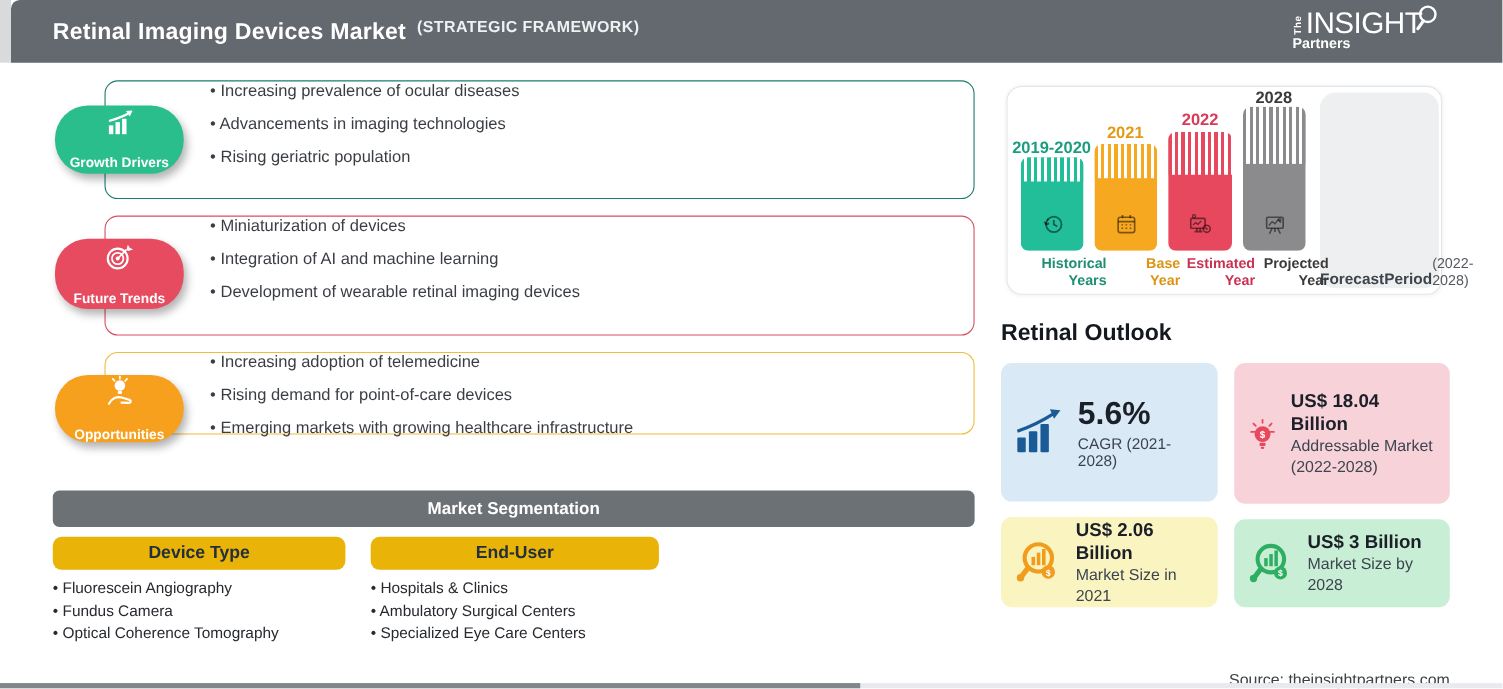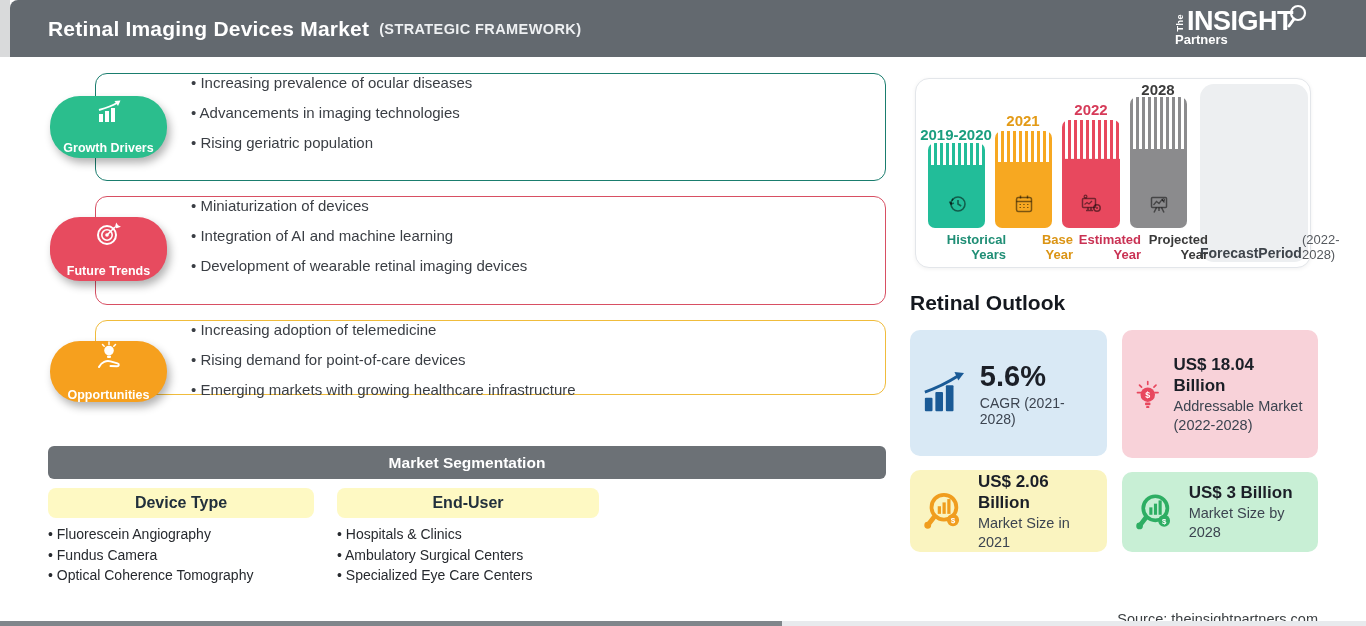--- a/index.html
+++ b/index.html
@@ -4,27 +4,27 @@
 <style>
   * { margin:0; padding:0; box-sizing:border-box; }
   html,body { width:1366px; height:626px; }
   body { font-family:"Liberation Sans", sans-serif; background:#ffffff; position:relative; overflow:hidden; }
   .canvas { position:absolute; left:0; top:0; width:1366px; height:626px; background:#ffffff; }
 
   
   .hdr-gutter { position:absolute; left:0; top:0; width:10px; height:57px; background:#d9dadb; }
   .header { position:absolute; left:10px; top:0; width:1356px; height:57px; background:#63696f;
             border-top-left-radius:8px; display:flex; align-items:center; }
-  .hdr-titles { display:flex; align-items:center; gap:10px; margin-left:38px; }
+  .hdr-titles { display:flex; align-items:flex-start; gap:10px; margin-left:38px; }
   .hdr-title { color:#ffffff; font-size:21px; font-weight:bold; letter-spacing:.2px; }
   .hdr-sub { color:#eef0f2; font-size:14.5px; font-weight:600; letter-spacing:.4px; }
   .logo { position:absolute; right:58px; top:8px; color:#fff; }
   .logo-top { display:flex; align-items:flex-start; }
   .logo-the { writing-mode:vertical-rl; transform:rotate(180deg); font-size:9px; font-weight:bold; letter-spacing:.5px; margin-top:6px; margin-right:2px; }
-  .logo-insight { font-size:27px; font-weight:700; letter-spacing:-.5px; line-height:1; }
+  .logo-insight { font-size:27px; font-weight:400; letter-spacing:-.5px; line-height:1; }
   .logo-mag { margin-left:-7px; margin-top:-4px; }
   .logo-partners { text-align:left; font-size:13px; font-weight:bold; margin-top:-3px; padding-right:12px; }
 
   
   .fw-box { position:absolute; left:95px; width:791px; border:1.5px solid; border-radius:12px; background:#fff;
             display:flex; flex-direction:column; padding-left:95px; gap:13px; }
   .fw-box.gd { top:73px;  height:108px; border-color:#1a7d6e; }
   .fw-box.ft { top:196px; height:109px; border-color:#d84f63; }
   .fw-box.op { top:320px; height:75px; border-color:#f0bc3c; }
   .fw-item { font-size:15px; color:#3a3e44; }
@@ -34,21 +34,21 @@
            display:flex; flex-direction:column; align-items:center; justify-content:center;
            box-shadow:3px 5px 8px rgba(0,0,0,.3); color:#fff; }
   .badge .blabel { font-size:12.5px; font-weight:bold; margin-top:17px; }
   .badge.gd { top:96px;  height:62px; background:#2bbe8d; }
   .badge.ft { top:217px; height:64px; background:#e74b5f; }
   .badge.op { top:341px; height:61px; background:#f6a01e; }
 
   
   .seg-bar { position:absolute; left:48px; top:446px; width:838px; height:33px; background:#6c7176; border-radius:6px;
              display:flex; align-items:center; justify-content:center; color:#fff; font-size:15.5px; font-weight:bold; }
-  .seg-head { position:absolute; top:488px; height:30px; background:#fef9c3; border-radius:8px;
+  .seg-head { position:absolute; top:488px; height:30px; background:#eab308; border-radius:8px;
               display:flex; align-items:center; justify-content:center; font-size:16px; font-weight:bold; color:#22303c; }
   .seg-head.dev { left:48px; width:266px; }
   .seg-head.eu  { left:337px; width:262px; }
   .seg-list { position:absolute; top:524px; list-style:none; }
   .seg-list.dev { left:48px; }
   .seg-list.eu  { left:337px; }
   .seg-list li { font-size:14px; color:#26292e; line-height:20.5px; }
   .seg-list li::before { content:"•  "; }
 
   

